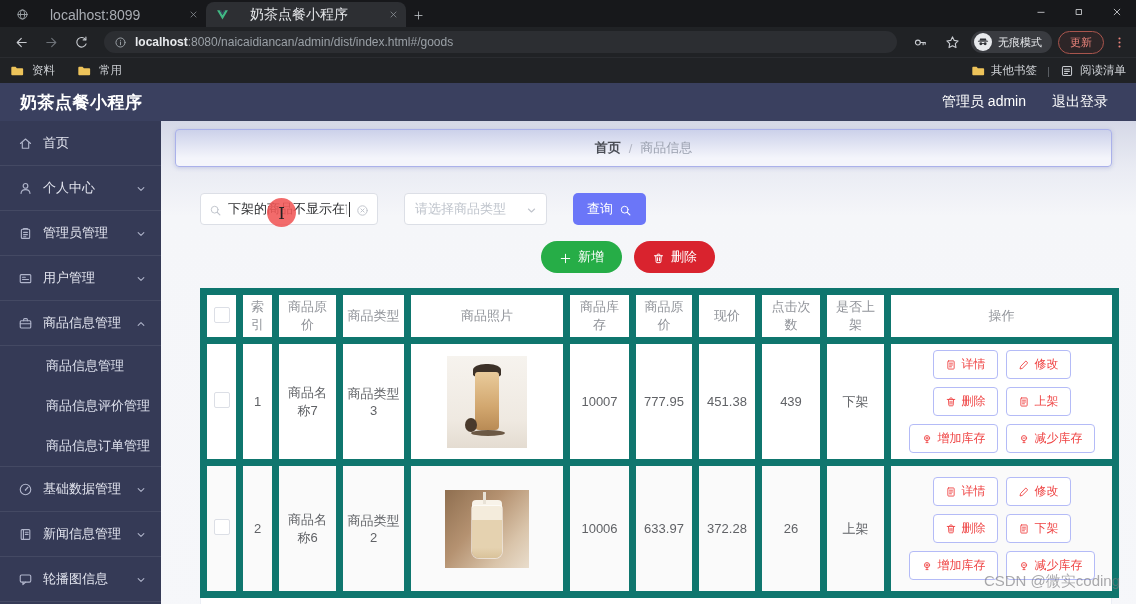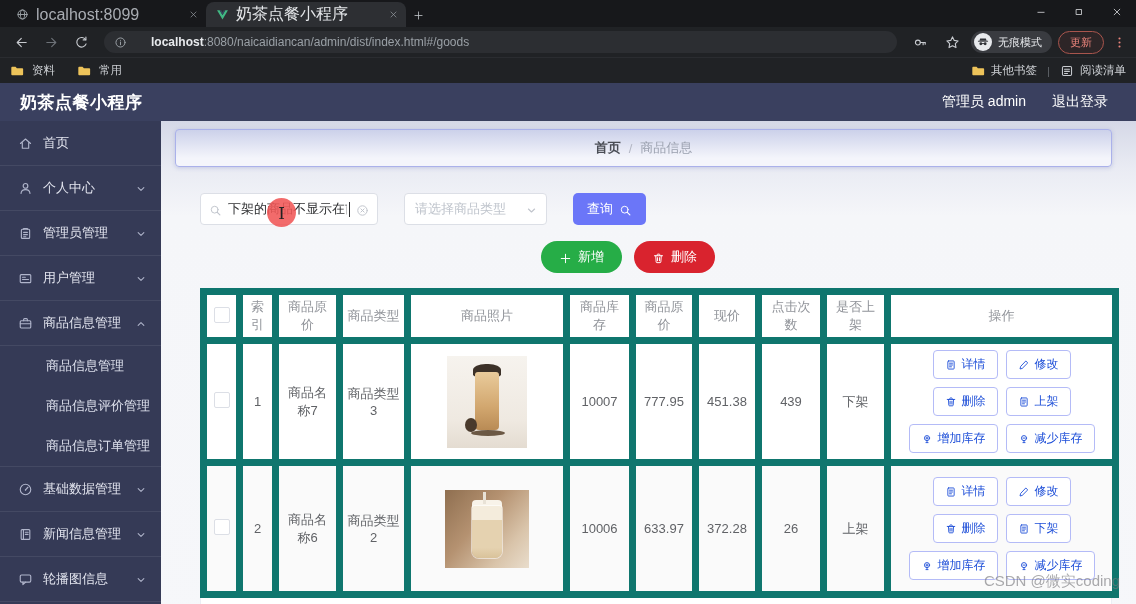--- a/index.html
+++ b/index.html
@@ -5,38 +5,38 @@
   html,body{margin:0;padding:0;background:#101113;}
   body{font-family:"Liberation Sans","DejaVu Sans",sans-serif;-webkit-font-smoothing:antialiased;}
   #screen{position:relative;width:1136px;height:604px;overflow:hidden;background:#f2f3f6;}
 
   .ic{display:inline-block;vertical-align:middle;}
   .ic path,.ic circle,.ic rect,.ic ellipse{fill:none;stroke:currentColor;stroke-width:1.2;stroke-linecap:round;stroke-linejoin:round;}
   .ic .f{fill:currentColor;stroke:none;}
 
   
   .tab-strip{height:27px;background:#17181b;display:flex;align-items:flex-end;padding-left:6px;}
-  .tab{width:182px;height:25px;display:flex;align-items:center;gap:7px;padding:0 8px 0 10px;border-radius:8px 8px 0 0;color:#a9adb3;font-size:16px;cursor:pointer;}
+  .tab{width:182px;height:25px;display:flex;align-items:center;gap:21px;padding:0 8px 0 10px;border-radius:8px 8px 0 0;color:#a9adb3;font-size:14px;cursor:pointer;}
   .tab.active{background:#2d2f33;color:#e4e6e9;}
   .tab .title{flex:1;white-space:nowrap;overflow:hidden;text-overflow:ellipsis;}
   .tab .ic.fav{width:13px;height:13px;color:#9aa0a6;flex:none;}
   .tab .ic.x{width:9px;height:9px;color:#9aa0a6;flex:none;}
   .newtab{width:24px;height:24px;display:flex;align-items:center;justify-content:center;color:#bdc1c6;cursor:pointer;}
   .newtab .ic{width:11px;height:11px;}
   .win-controls{margin-left:auto;display:flex;align-self:flex-start;height:24px;}
   .win-controls .wc{width:38px;height:24px;display:flex;align-items:center;justify-content:center;color:#e8eaed;cursor:pointer;}
   .win-controls .ic{width:10px;height:10px;}
 
   .toolbar{height:30px;background:#202225;display:flex;align-items:center;padding:0 8px;gap:4px;}
   .nav-ic{width:26px;height:26px;display:flex;align-items:center;justify-content:center;color:#c8cbd0;cursor:pointer;}
   .nav-ic.dim{color:#6d7278;}
   .nav-ic .ic{width:15px;height:15px;}
   .omnibox{flex:1;height:22px;margin:0 6px;background:#2c2e32;border-radius:11px;display:flex;align-items:center;padding:0 10px;gap:8px;color:#9aa0a6;font-size:12px;cursor:text;}
   .omnibox .ic{width:13px;height:13px;flex:none;}
-  .omnibox .host{color:#e8eaed;font-weight:bold;margin-left:16px;}
+  .omnibox .host{color:#e8eaed;font-weight:bold;}
   .omnibox .rest{color:#9aa0a6;white-space:nowrap;overflow:hidden;}
   .tool-right{display:flex;align-items:center;gap:6px;}
   .incog-badge{display:flex;align-items:center;gap:6px;background:#393b40;border-radius:12px;padding:2px 10px 2px 3px;color:#e8eaed;font-size:11px;cursor:default;}
   .incog-badge .cir{width:18px;height:18px;border-radius:50%;background:#e8eaed;color:#2f3136;display:flex;align-items:center;justify-content:center;}
   .incog-badge .cir .ic{width:12px;height:12px;}
   .update-btn{border:1px solid #a8554d;color:#e8837a;background:rgba(200,80,70,.08);border-radius:12px;padding:3px 11px;font-size:11px;cursor:pointer;white-space:nowrap;}
   .menu-dots{width:18px;height:22px;display:flex;align-items:center;justify-content:center;color:#e8837a;cursor:pointer;}
   .menu-dots .ic{width:13px;height:13px;}
 
   .bookmarks-bar{height:25px;background:#202225;border-top:1px solid #2a2c30;display:flex;align-items:center;padding:0 10px;font-size:11.5px;color:#cdd0d4;}
@@ -86,21 +86,21 @@
   .pill .ic{width:13px;height:13px;}
   .pill.add{background:#26ad47;}
   .pill.del{background:#d9232e;}
 
   table.goods{margin-top:15px;border-collapse:collapse;width:912px;table-layout:fixed;background:#fff;font-size:13px;color:#606266;}
   table.goods th,table.goods td{border:7px solid #0f766e;text-align:center;padding:2px 4px;font-weight:normal;overflow:hidden;}
   table.goods thead th{color:#909399;height:38px;font-weight:500;background:#fff;}
   table.goods tr.alt td{background:#fafafa;}
   .cb{display:inline-block;width:14px;height:14px;border:1px solid #dcdfe6;border-radius:2px;background:#fff;cursor:pointer;}
   .ops{display:flex;flex-wrap:wrap;gap:8px;justify-content:center;align-items:center;padding:4px 2px;}
-  .opbtn{display:inline-flex;align-items:center;gap:5px;padding:0 11px;height:29px;background:#fff;border:1px solid #b4bbf7;border-radius:4px;color:#1d4ed8;font-size:12px;cursor:pointer;white-space:nowrap;}
+  .opbtn{display:inline-flex;align-items:center;gap:5px;padding:0 11px;height:29px;background:#fff;border:1px solid #b4bbf7;border-radius:4px;color:#ef4444;font-size:12px;cursor:pointer;white-space:nowrap;}
   .opbtn .ic{width:12px;height:12px;}
 
   
   .photo{position:relative;margin:6px auto;overflow:hidden;}
   .photo.v1{width:80px;height:92px;background:linear-gradient(180deg,#f6f3ee 0,#efe9e1 70%,#e4dcd1 100%);}
   .photo.v1 .g{position:absolute;left:28px;top:16px;width:24px;height:58px;background:linear-gradient(180deg,#e9cb9b,#d2a76f 60%,#b98b55);border-radius:3px 3px 4px 4px;}
   .photo.v1 .cap{position:absolute;left:26px;top:8px;width:28px;height:13px;background:#3c3128;border-radius:45% 45% 20% 20%;}
   .photo.v1 .blob{position:absolute;left:18px;top:62px;width:12px;height:14px;background:#4a3a2c;border-radius:50%;}
   .photo.v1 .dish{position:absolute;left:24px;top:74px;width:34px;height:6px;background:#6b5844;border-radius:50%;}
   .photo.v2{width:84px;height:78px;background:linear-gradient(130deg,#8f6f50 0,#b59271 40%,#d9c4aa 75%,#e9ddcc 100%);}

